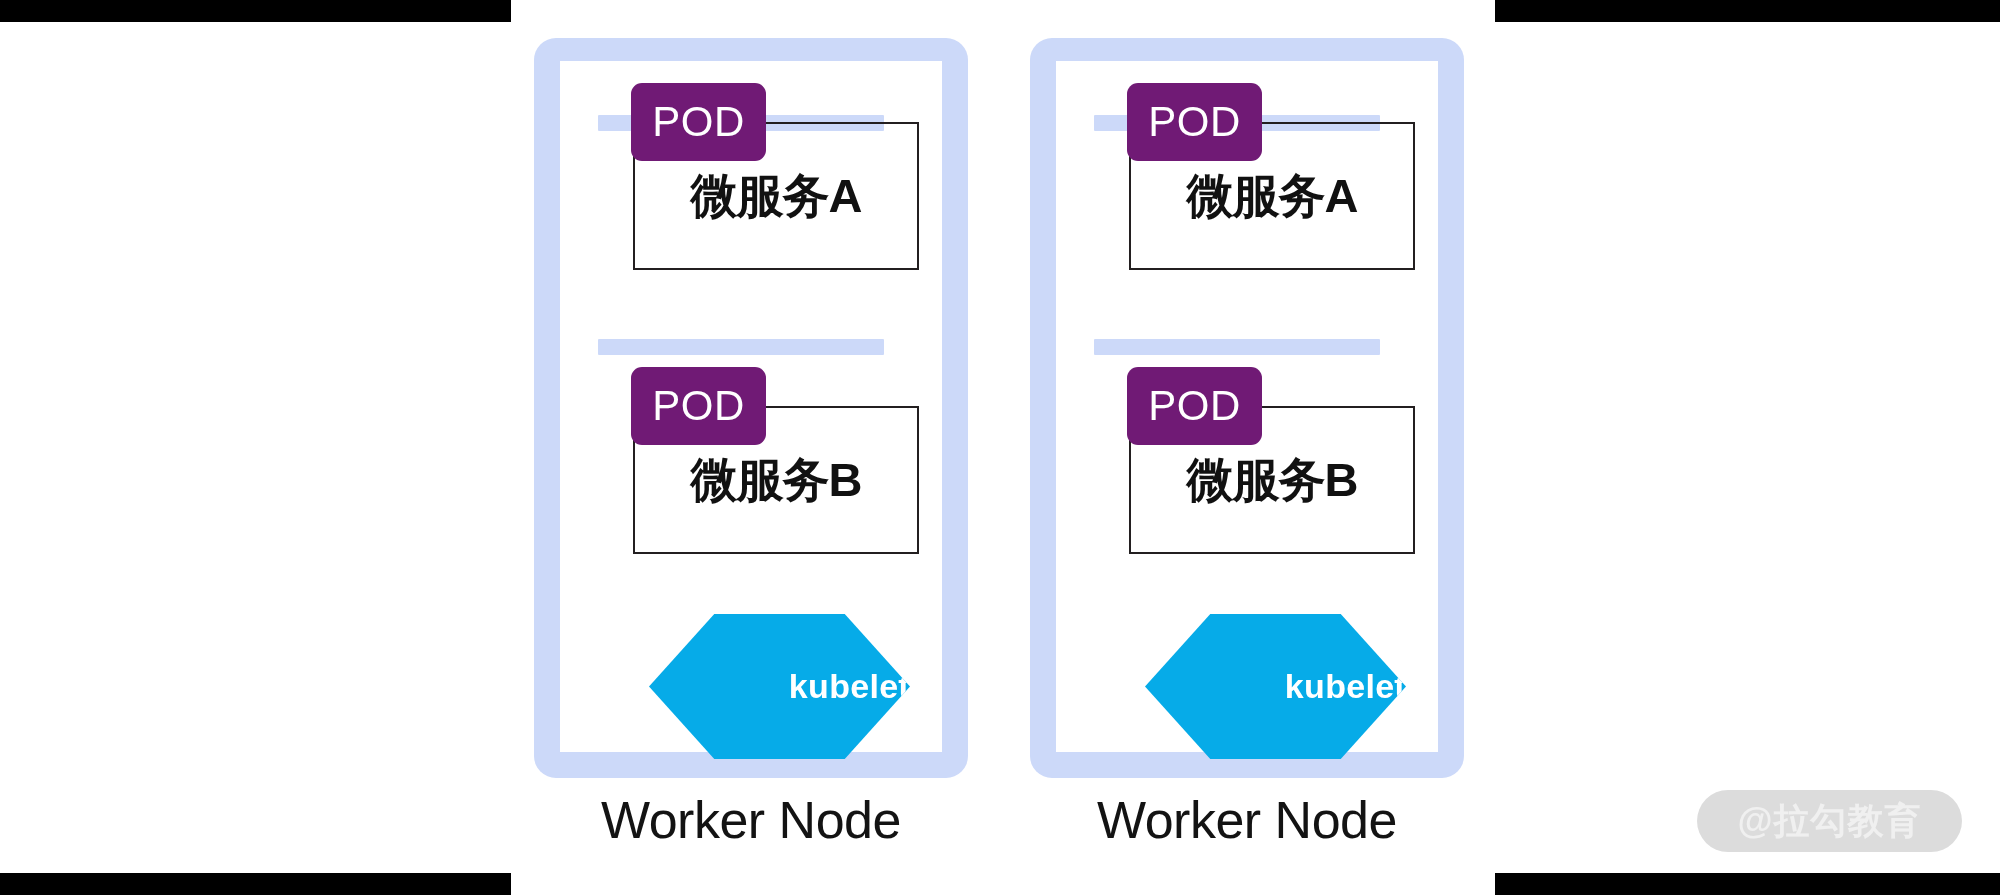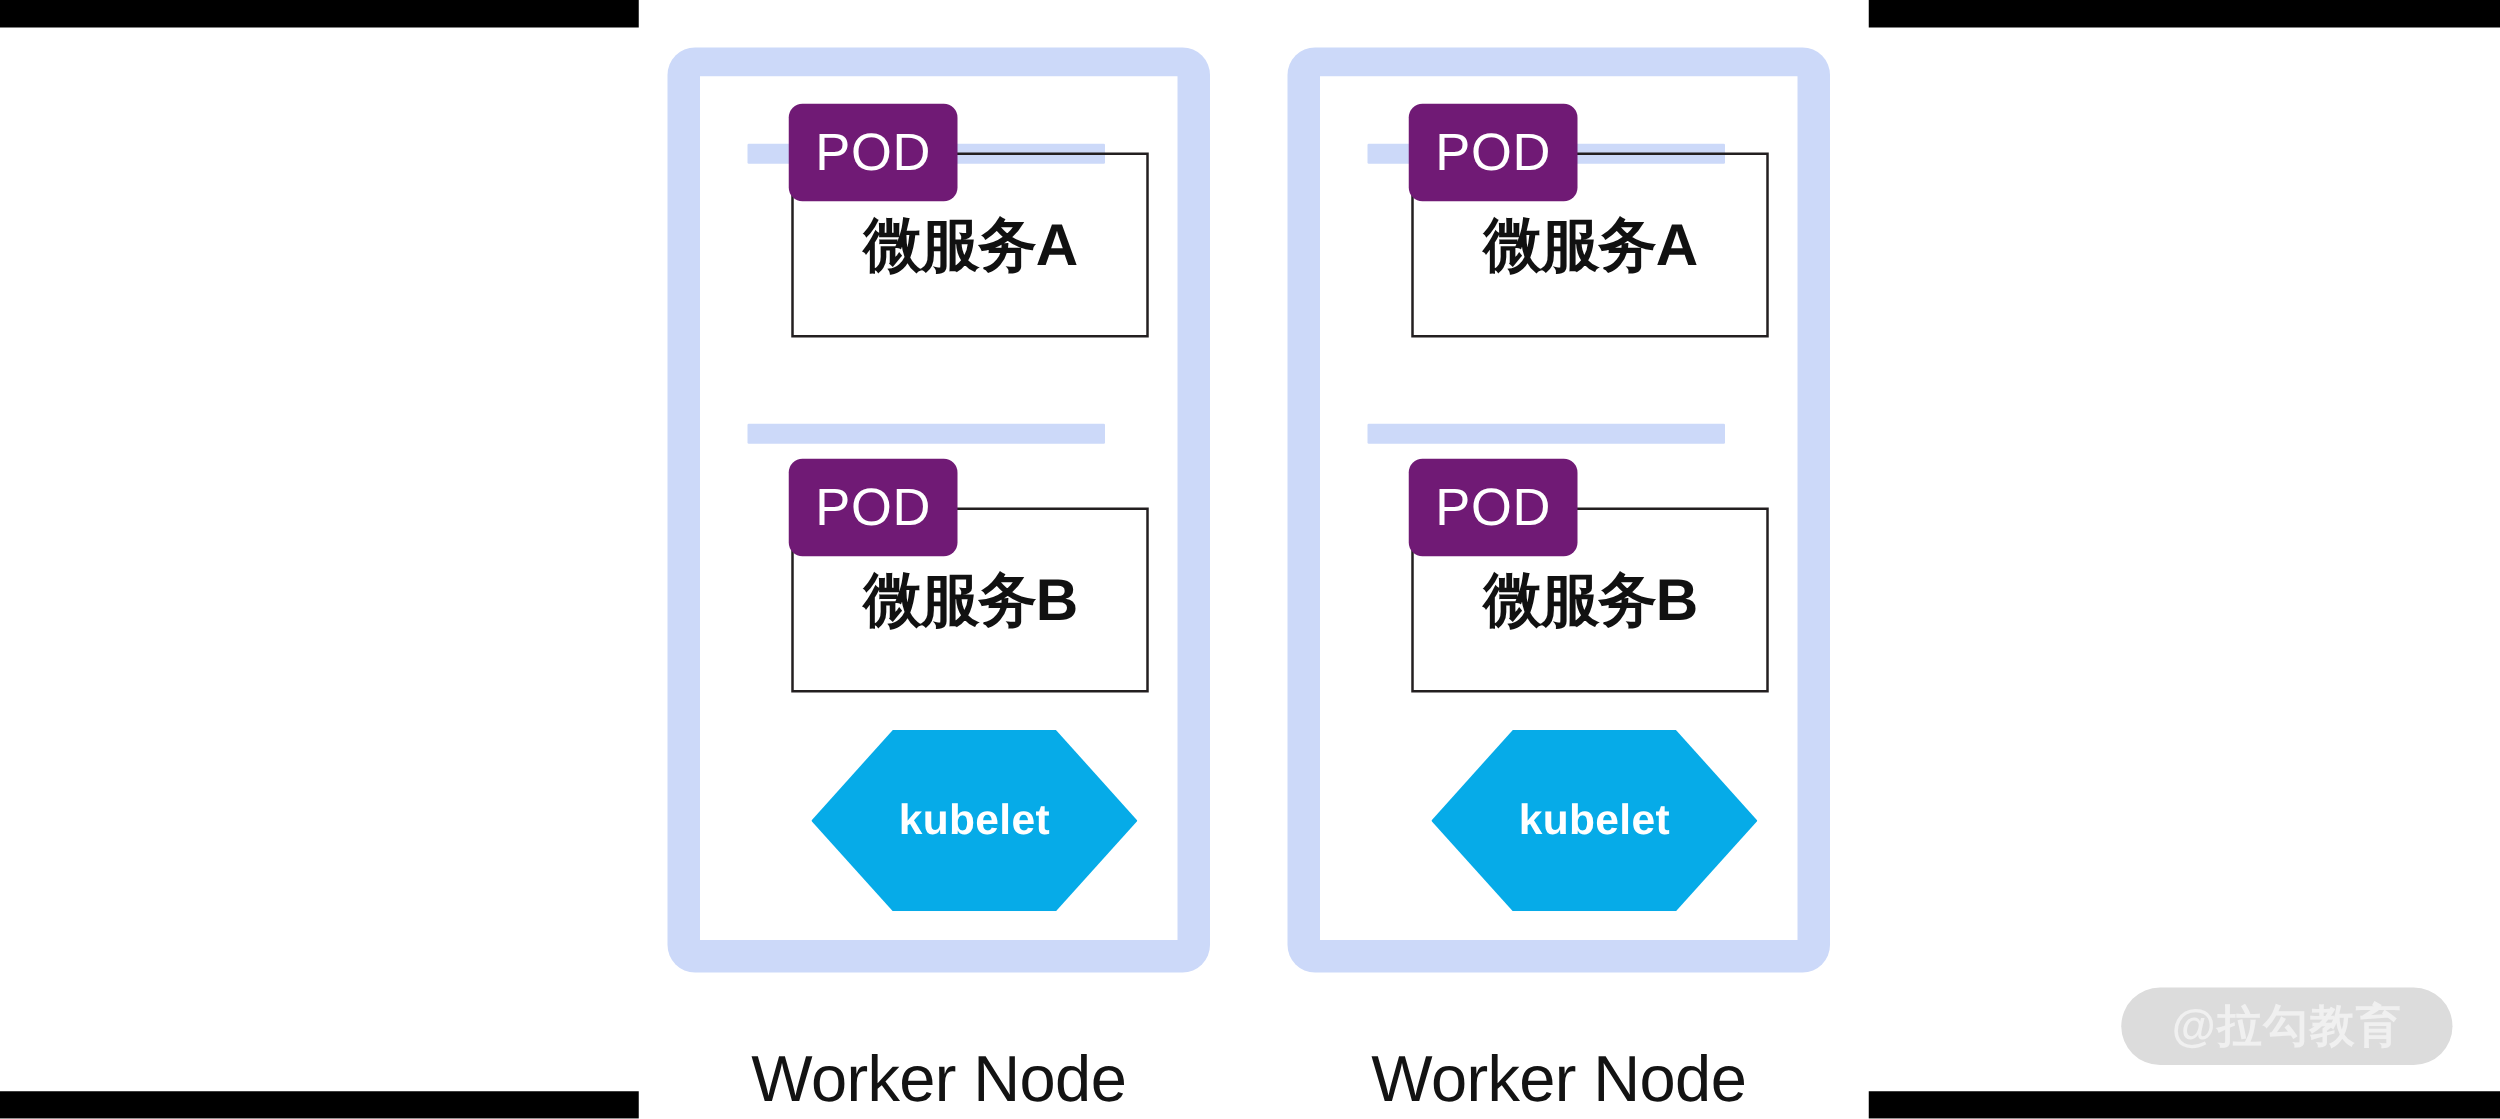--- a/index.html
+++ b/index.html
@@ -114,48 +114,47 @@
     color: #ffffff;
     font-size: 42px;
     font-weight: 400;
     letter-spacing: 0.5px;
   }
 
   
   .kubelet-hex {
     position: absolute;
     left: 89px;
-    top: 523px;
+    top: 553px;
     width: 261px;
     height: 145px;
     background: #06abe8;
     clip-path: polygon(25% 0%, 75% 0%, 100% 50%, 75% 100%, 25% 100%, 0% 50%);
     display: flex;
     align-items: center;
-    justify-content: center;
+    justify-content: flex-end;
   }
   .kubelet-label {
     color: #ffffff;
     font-size: 34px;
     font-weight: 600;
     letter-spacing: 0.3px;
   }
 
   
   .node-caption {
     position: absolute;
     top: 790px;
     width: 434px;
     text-align: center;
     font-size: 52px;
     font-weight: 400;
     color: #131313;
     letter-spacing: -0.5px;
     white-space: nowrap;
-    margin-top: 44px;
   }
   .cap-left  { left: 534px; }
   .cap-right { left: 1030px; }
 
   
   .watermark {
     position: absolute;
     left: 1697px;
     top: 790px;
     width: 265px;

